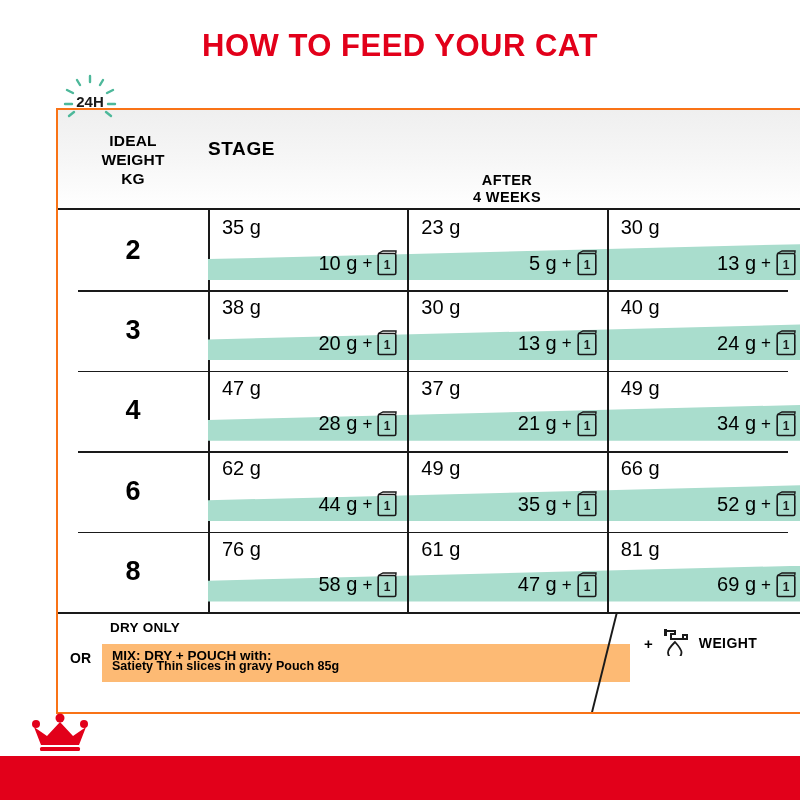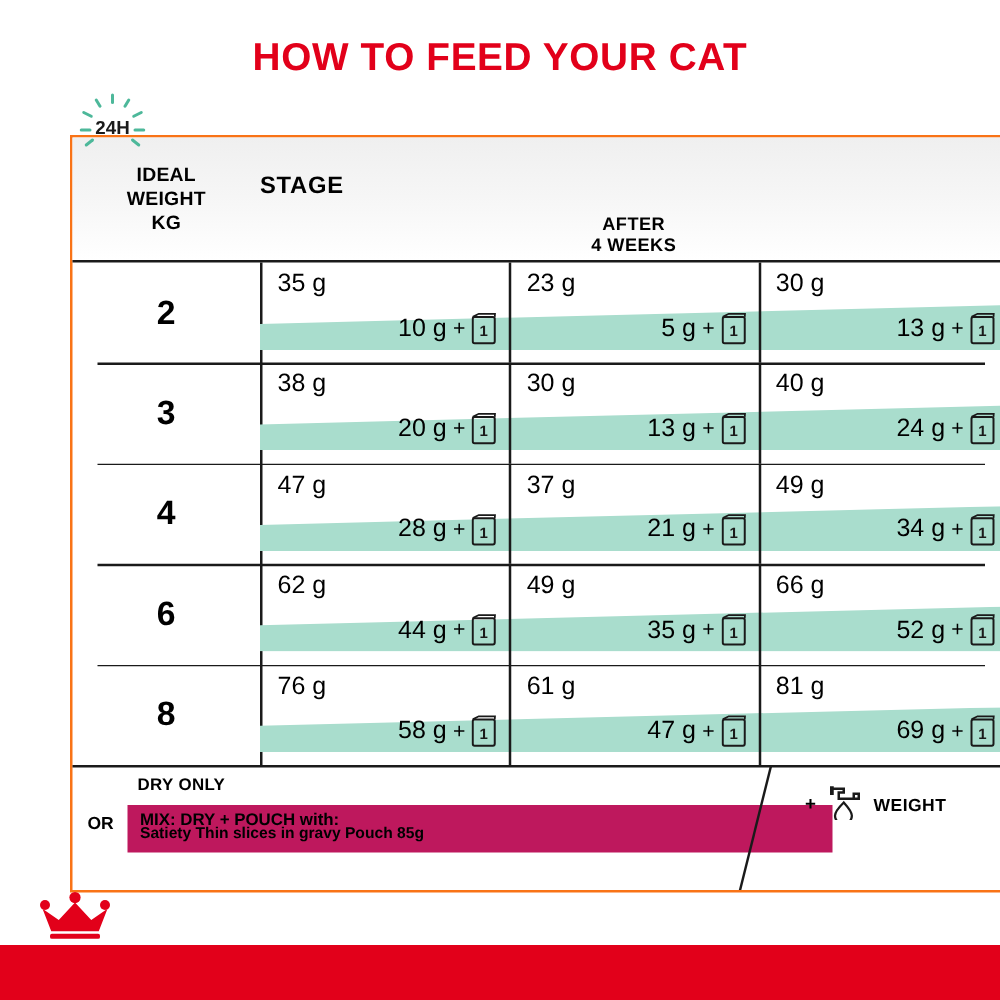--- a/index.html
+++ b/index.html
@@ -214,22 +214,21 @@
     top: 36px;
     font-size: 14px;
     font-weight: bold;
   }
   .mixband {
     position: absolute;
     left: 44px;
     top: 30px;
     width: 528px;
     height: 38px;
-    background: #be185d;
-    padding-left: 36px;
+    background: #fdba74;
   }
   .mixband .l1 {
     position: absolute;
     left: 10px; top: 4px;
     font-size: 13.5px;
     font-weight: bold;
   }
   .mixband .l2 {
     position: absolute;
     left: 10px; top: 15px;

